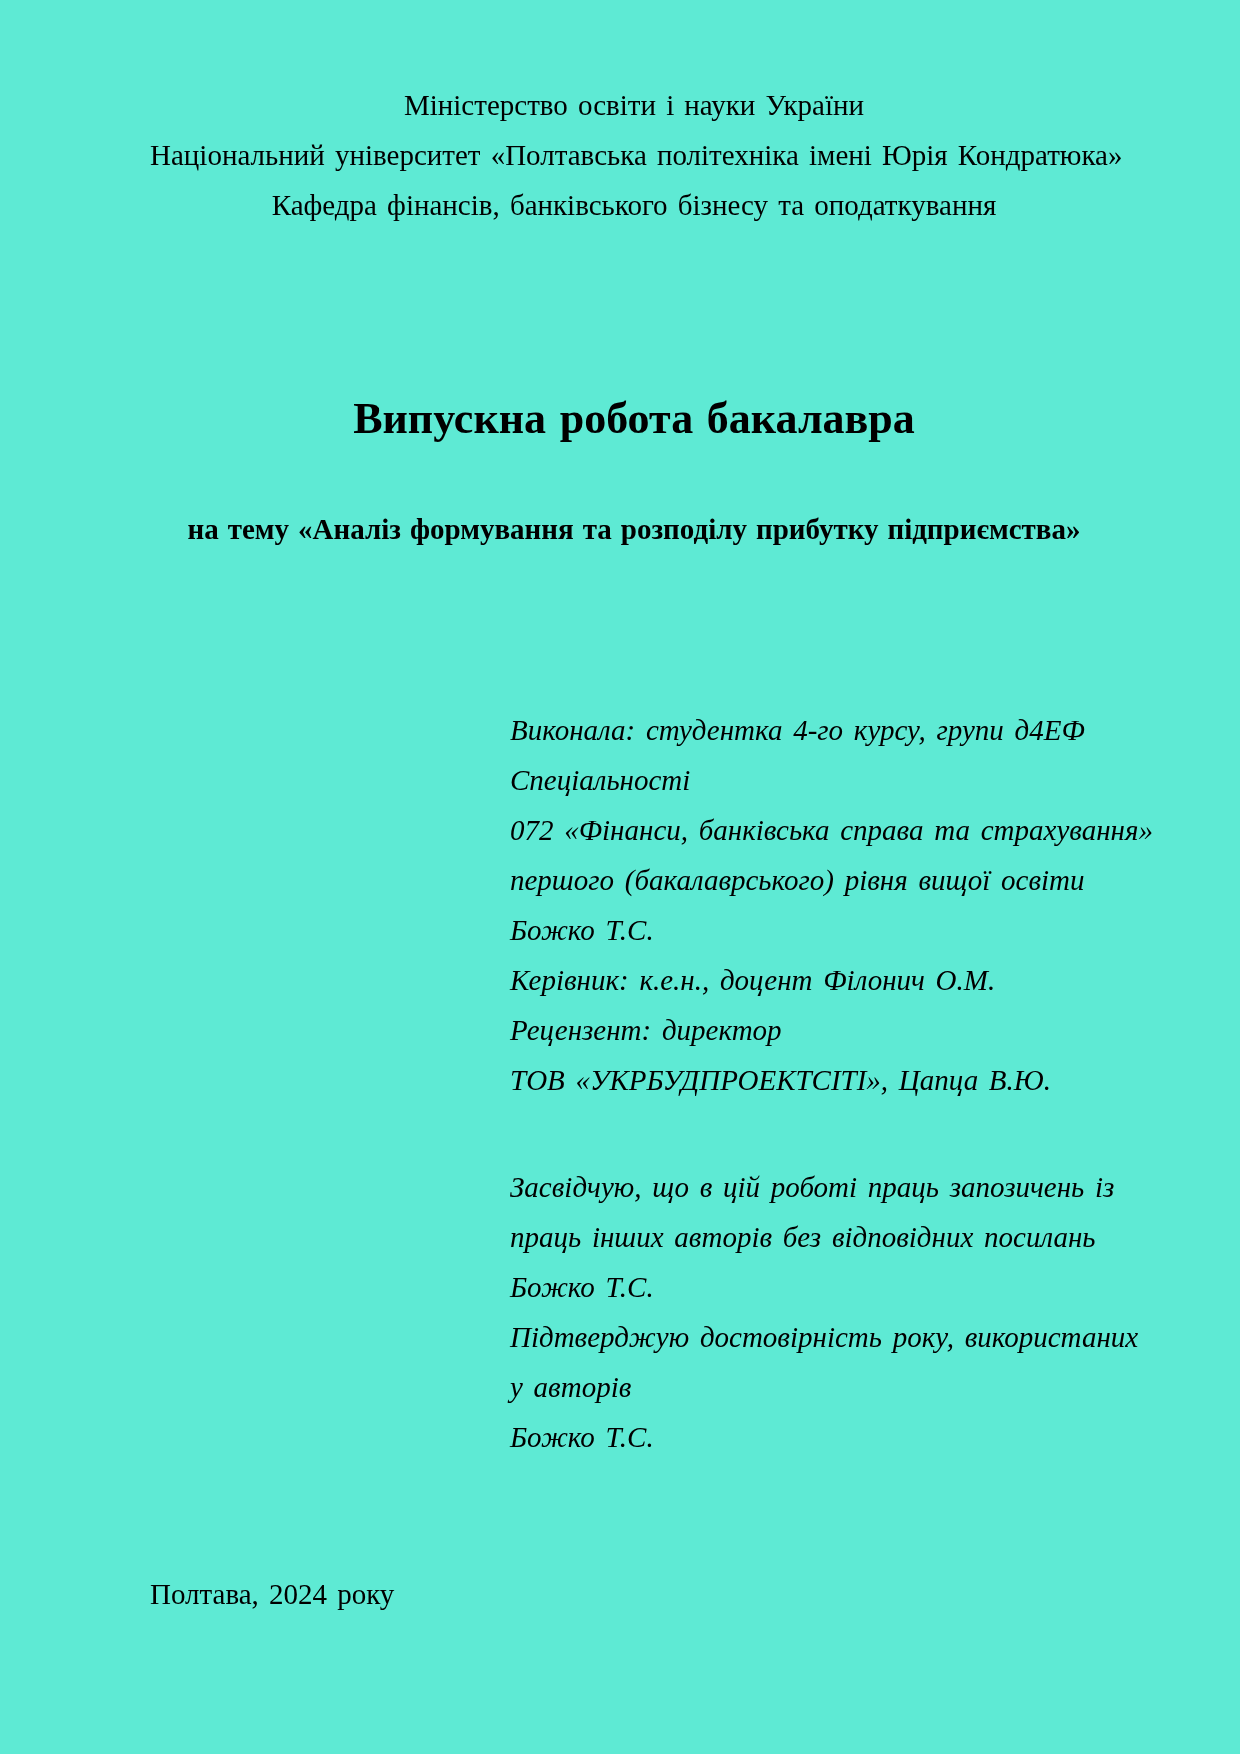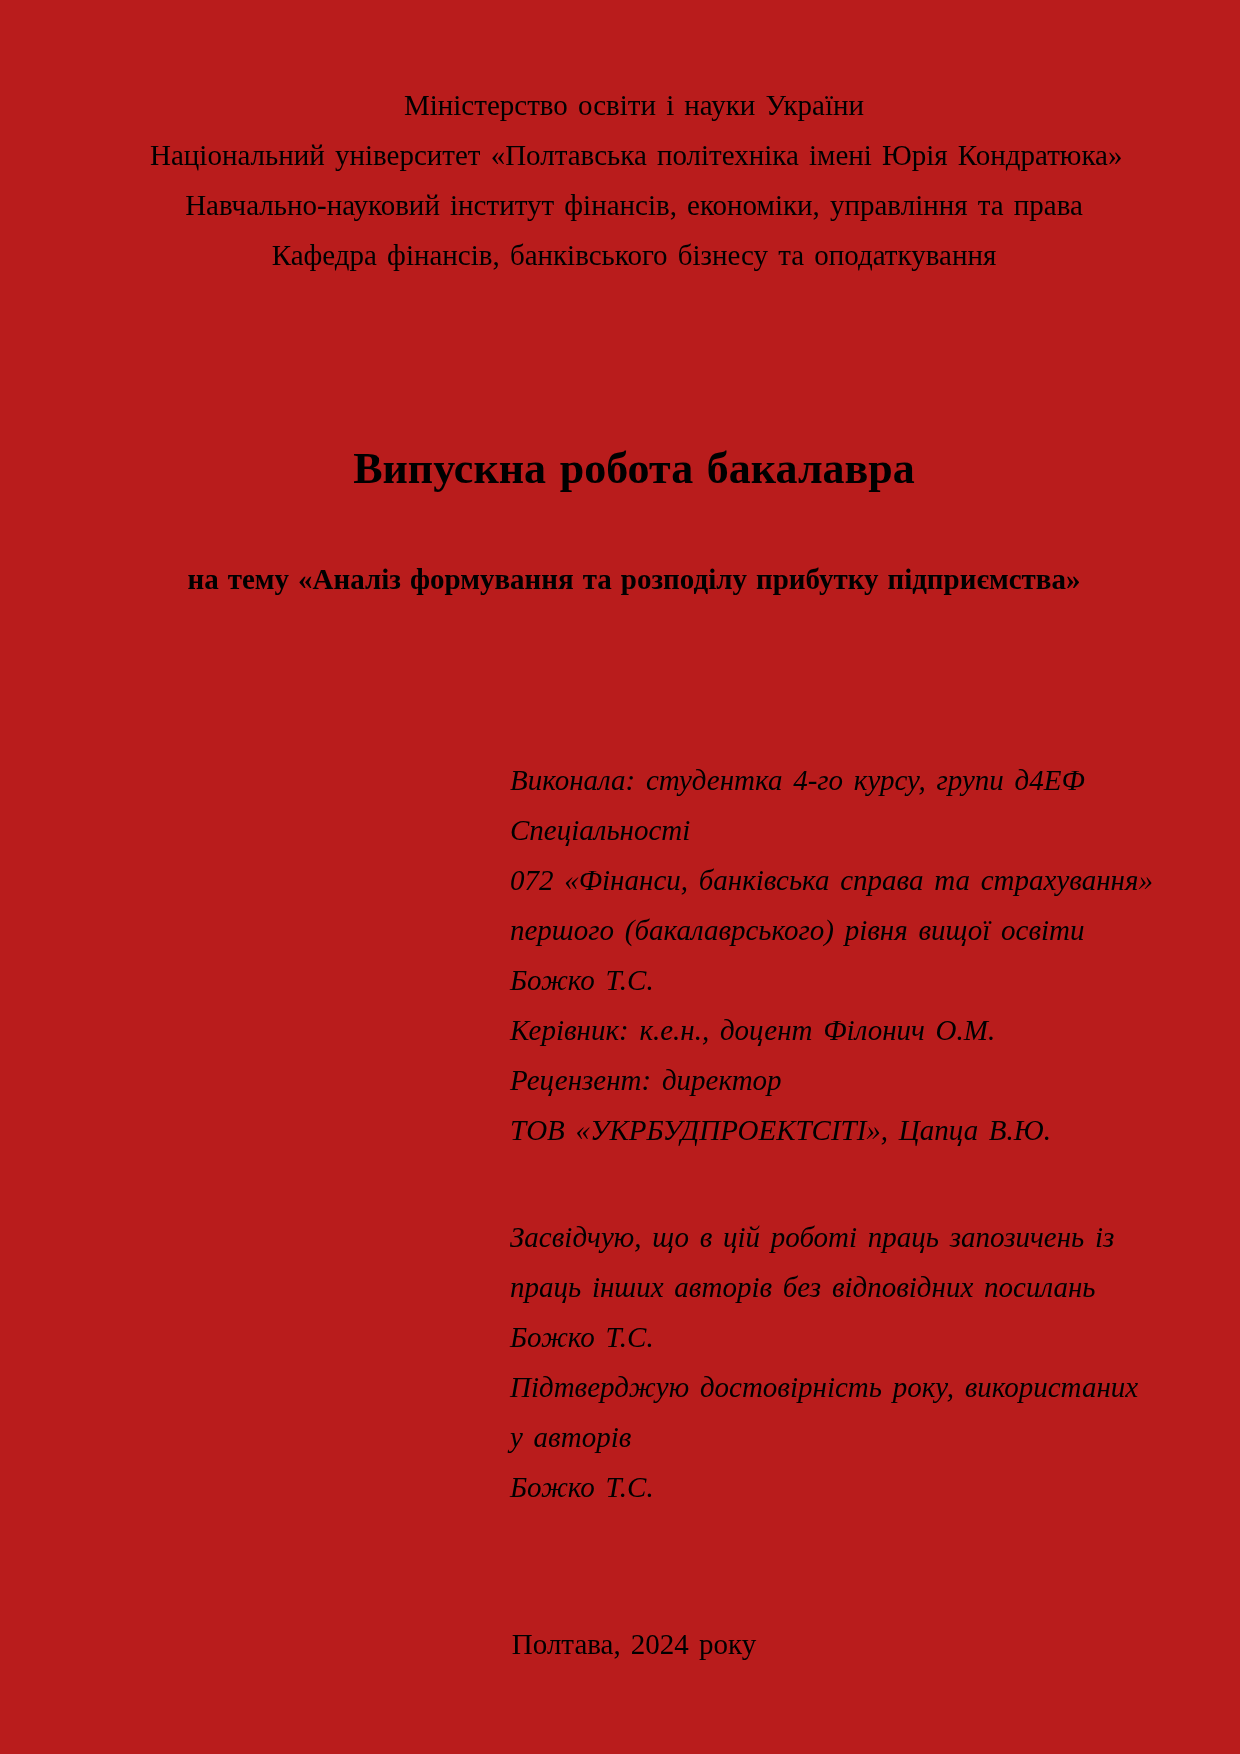--- a/index.html
+++ b/index.html
@@ -4,21 +4,21 @@
 <style>
   html, body {
     margin: 0;
     padding: 0;
     background: #ffffff;
   }
   .page {
     position: relative;
     width: 1240px;
     height: 1754px;
-    background: #b91c1c;
+    background: #5eead4;
     color: #000000;
     font-family: "Liberation Serif", "DejaVu Serif", serif;
     font-size: 29px;
     line-height: 50px;
     overflow: hidden;
     box-sizing: border-box;
   }
   .content {
     margin-left: 150px;
     margin-right: 122px; 
@@ -54,34 +54,33 @@
   }
   .attr-line {
     white-space: nowrap;
     font-style: italic;
   }
   .blank-line {
     height: 57px;
   }
   .footer {
     margin-top: 107px;
-    text-align: center;
+    text-align: left;
     word-spacing: 0.10em;
   }
 </style>
 </head>
 <body>
 
 <div class="page">
   <div class="content">
 
     <div class="header">
       <div class="header-line">Міністерство  освіти і науки України</div>
       <div class="header-line">Національний університет «Полтавська політехніка імені Юрія Кондратюка»</div>
-      <div class="header-line">Навчально-науковий інститут фінансів, економіки, управління та права</div>
       <div class="header-line">Кафедра фінансів, банківського бізнесу та оподаткування</div>
     </div>
 
     <div class="thesis-title">Випускна робота бакалавра</div>
 
     <div class="thesis-topic">на тему «Аналіз формування та розподілу прибутку підприємства»</div>
 
     <div class="attribution">
       <div class="attr-line">Виконала: студентка 4-го курсу, групи д4ЕФ</div>
       <div class="attr-line">Спеціальності</div>

